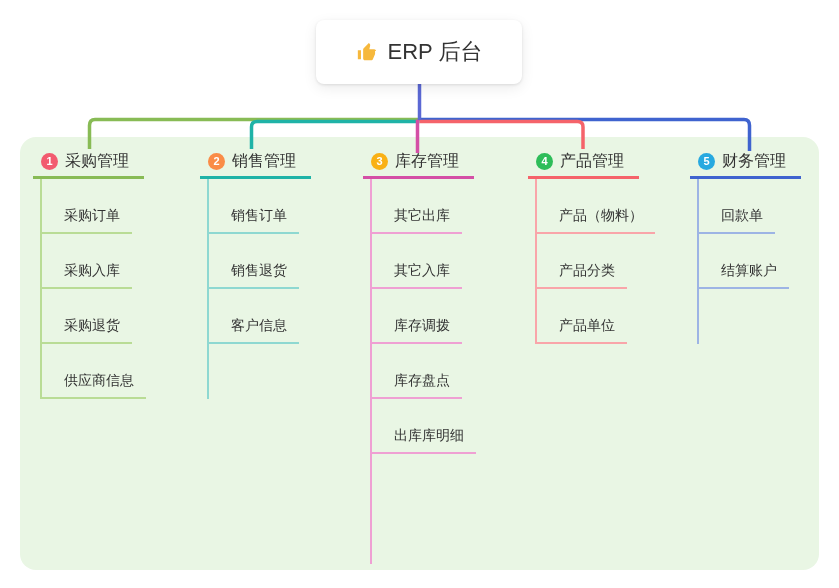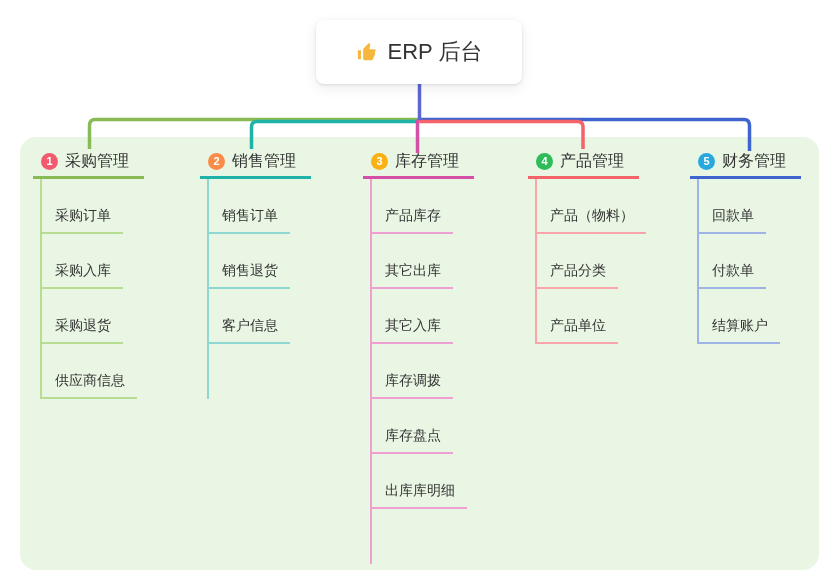--- a/index.html
+++ b/index.html
@@ -39,21 +39,21 @@
   }
   .badge{
     width:17px;height:17px;border-radius:50%;flex:0 0 17px;
     color:#fff;font-size:11px;line-height:17px;text-align:center;
     font-weight:bold;
   }
   .vline{position:absolute;left:7px;top:33px;width:2px;background:#ccc;}
   .children{position:relative;margin-left:7px;}
   .child{height:55px;display:flex;align-items:flex-end;}
   .child-label{
-    display:inline-block;padding:0 12px 7px 15px;border-bottom:2px solid #ccc;
+    display:inline-block;padding:0 12px 7px 24px;border-bottom:2px solid #ccc;
     font-size:14px;color:#333;white-space:nowrap;
   }
 </style>
 </head>
 <body>
 
 <div class="canvas" style="background: rgb(233, 246, 228);"></div>
 
 <svg class="connectors" width="839" height="588" viewBox="0 0 839 588">
   <path d="M419.5 119.5 H744 Q749.5 119.5 749.5 125.5 V151" fill="none" stroke-width="3.5" stroke="#3f63cf"></path>
@@ -115,23 +115,20 @@
   </div>
     <div class="branch branch-3">
     <div class="branch-header" style="border-bottom-color: rgb(212, 79, 166);">
       <span class="badge" style="background: rgb(249, 177, 21);">3</span>
       <span>库存管理</span>
     </div>
     <div class="vline" style="background: rgb(239, 160, 211); height: 385px;"></div>
     <div class="children">
 
         <div class="child">
-        <span class="child-label" style="border-bottom-color: rgb(239, 160, 211);">产品库存</span>
-      </div>
-        <div class="child">
         <span class="child-label" style="border-bottom-color: rgb(239, 160, 211);">其它出库</span>
       </div>
         <div class="child">
         <span class="child-label" style="border-bottom-color: rgb(239, 160, 211);">其它入库</span>
       </div>
         <div class="child">
         <span class="child-label" style="border-bottom-color: rgb(239, 160, 211);">库存调拨</span>
       </div>
         <div class="child">
         <span class="child-label" style="border-bottom-color: rgb(239, 160, 211);">库存盘点</span>
@@ -165,20 +162,17 @@
       <span class="badge" style="background: rgb(39, 169, 224);">5</span>
       <span>财务管理</span>
     </div>
     <div class="vline" style="background: rgb(157, 180, 228); height: 165px;"></div>
     <div class="children">
 
     <div class="child">
         <span class="child-label" style="border-bottom-color: rgb(157, 180, 228);">回款单</span>
       </div>
         <div class="child">
-        <span class="child-label" style="border-bottom-color: rgb(157, 180, 228);">付款单</span>
-      </div>
-        <div class="child">
         <span class="child-label" style="border-bottom-color: rgb(157, 180, 228);">结算账户</span>
       </div>
       </div>
   </div>
   </div>
 
 </body></html>

